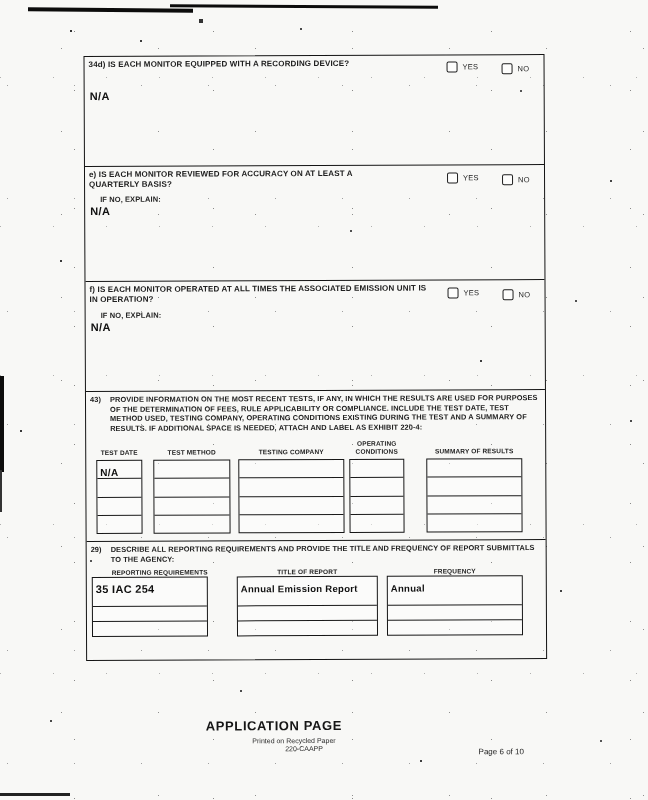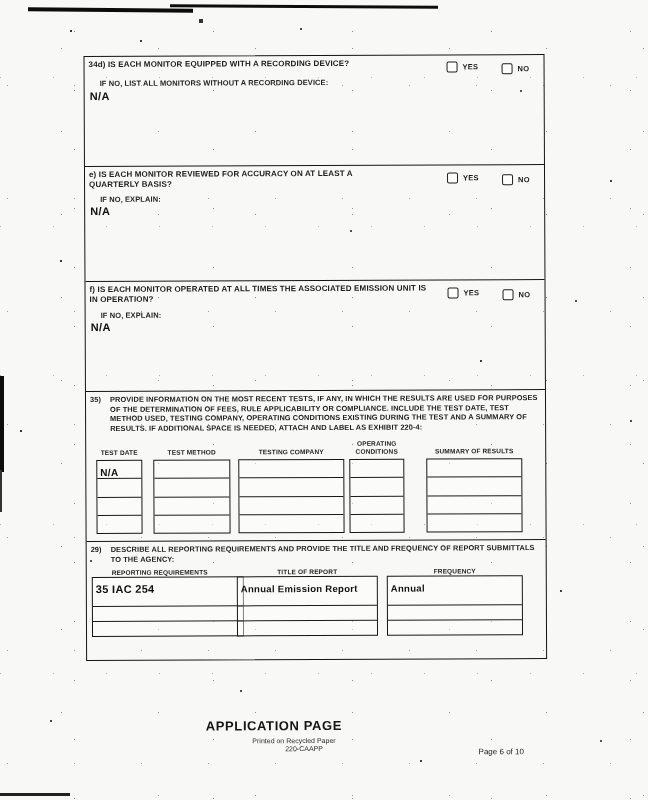--- a/index.html
+++ b/index.html
@@ -40,21 +40,21 @@
   }
   .sec { position:absolute; left:0; width:100%; border-bottom:1.5px solid #141414; }
   .sec:last-of-type { border-bottom:none; }
 
   .q { position:absolute; font-size:8px; letter-spacing:.15px; line-height:10px; font-weight:600; color:#202020; }
   .follow { position:absolute; font-size:7.5px; letter-spacing:.1px; font-weight:600; color:#242424; }
   .ans { position:absolute; font-size:11px; font-weight:700; letter-spacing:.4px; color:#111; }
 
   .cb { position:absolute; display:flex; align-items:center; gap:5px; }
   .cb .bx { width:11px; height:11px; border:1.4px solid #1e1e1e; border-radius:2px; background:rgba(255,255,255,.65); }
-  .cb .cl { font-size:7.5px; font-weight:700; letter-spacing:.2px; }
+  .cb .cl { font-size:7.5px; font-weight:400; letter-spacing:.2px; }
 
   .para { position:absolute; font-size:7.4px; line-height:9.6px; font-weight:600; letter-spacing:.1px; color:#222; }
   .pnum { position:absolute; left:0; top:0; }
   .ptext { display:block; margin-left:20px; }
 
   .th { position:absolute; font-size:6.5px; font-weight:700; text-align:center; letter-spacing:.15px; line-height:7.5px; color:#1d1d1d; }
 
   .col { position:absolute; border:1.3px solid #161616; display:flex; flex-direction:column; background:rgba(255,255,255,.45); }
   .cell { flex:1; border-bottom:1px solid #1a1a1a; padding:1px 3px; overflow:hidden; }
   .col .cell:last-child { border-bottom:none; }
@@ -90,21 +90,20 @@
         <span>IS EACH MONITOR EQUIPPED WITH A RECORDING DEVICE?</span>
       </div>
       <div class="cb" style="left:362px;top:6px">
         <span class="bx"></span>
         <span class="cl">YES</span>
       </div>
       <div class="cb" style="left:417px;top:8px">
         <span class="bx"></span>
         <span class="cl">NO</span>
       </div>
-      <div class="follow" style="left:15px;top:22px">IF NO, LIST ALL MONITORS WITHOUT A RECORDING DEVICE:</div>
       <div class="ans" style="left:5px;top:33px">N/A</div>
     </section>
 
     <section class="sec" style="top:110px;height:115px">
       <div class="q" style="left:4px;top:3px;width:300px">
         <span>e)</span>
         <span>IS EACH MONITOR REVIEWED FOR ACCURACY ON AT LEAST A QUARTERLY BASIS?</span>
       </div>
       <div class="cb" style="left:362px;top:7px">
         <span class="bx"></span>
@@ -130,21 +129,21 @@
       <div class="cb" style="left:417px;top:9px">
         <span class="bx"></span>
         <span class="cl">NO</span>
       </div>
       <div class="follow" style="left:15px;top:29px">IF NO, EXPLAIN:</div>
       <div class="ans" style="left:5px;top:39px">N/A</div>
     </section>
 
     <section class="sec" style="top:335px;height:150px">
       <div class="para" style="left:4px;top:3px;width:451px">
-        <span class="pnum">35)</span>
+        <span class="pnum">43)</span>
         <span class="ptext">PROVIDE INFORMATION ON THE MOST RECENT TESTS, IF ANY, IN WHICH THE RESULTS ARE USED FOR PURPOSES OF THE DETERMINATION OF FEES, RULE APPLICABILITY OR COMPLIANCE. INCLUDE THE TEST DATE, TEST METHOD USED, TESTING COMPANY, OPERATING CONDITIONS EXISTING DURING THE TEST AND A SUMMARY OF RESULTS. IF ADDITIONAL SPACE IS NEEDED, ATTACH AND LABEL AS EXHIBIT 220-4:</span>
       </div>
 
       <div class="th" style="left:10px;top:57px;width:46px">TEST DATE</div>
       <div class="th" style="left:67px;top:57px;width:77px">TEST METHOD</div>
       <div class="th" style="left:152px;top:57px;width:106px">TESTING COMPANY</div>
       <div class="th" style="left:263px;top:49px;width:55px">OPERATING CONDITIONS</div>
       <div class="th" style="left:340px;top:57px;width:96px">SUMMARY OF RESULTS</div>
 
       <div class="col" style="left:10px;top:68px;width:46px;height:74px">
@@ -182,21 +181,21 @@
     <section class="sec" style="top:485px;height:120px">
       <div class="para" style="left:4px;top:3px;width:445px">
         <span class="pnum">29)</span>
         <span class="ptext">DESCRIBE ALL REPORTING REQUIREMENTS AND PROVIDE THE TITLE AND FREQUENCY OF REPORT SUBMITTALS TO THE AGENCY:</span>
       </div>
 
       <div class="th" style="left:5px;top:27px;width:136px">REPORTING REQUIREMENTS</div>
       <div class="th" style="left:150px;top:27px;width:141px">TITLE OF REPORT</div>
       <div class="th" style="left:300px;top:27px;width:136px">FREQUENCY</div>
 
-      <div class="col" style="left:5px;top:35px;width:152px;height:60px">
+      <div class="col" style="left:5px;top:35px;width:116px;height:60px">
         <div class="cell tall"><span class="val big">35 IAC 254</span></div>
         <div class="cell"></div>
         <div class="cell"></div>
       </div>
       <div class="col" style="left:150px;top:35px;width:141px;height:60px">
         <div class="cell tall"><span class="val med">Annual Emission Report</span></div>
         <div class="cell"></div>
         <div class="cell"></div>
       </div>
       <div class="col" style="left:300px;top:35px;width:136px;height:60px">

